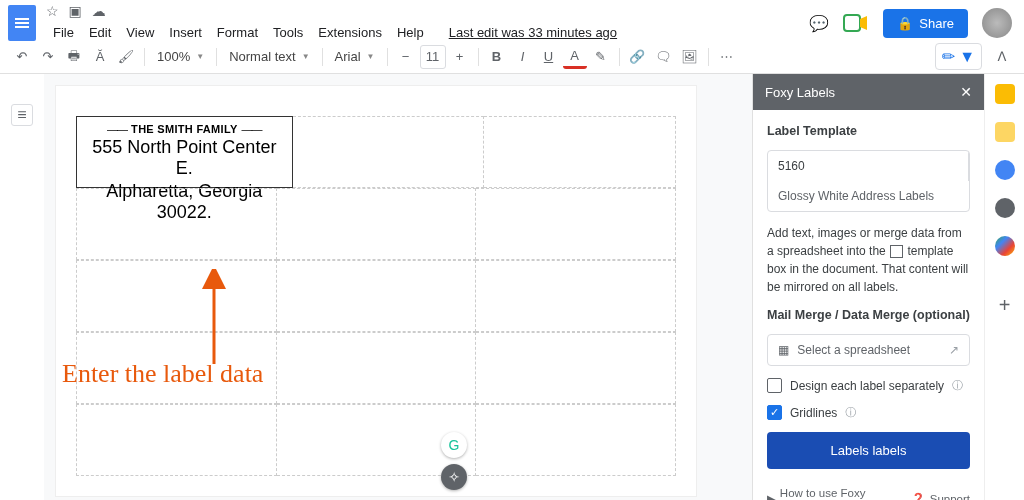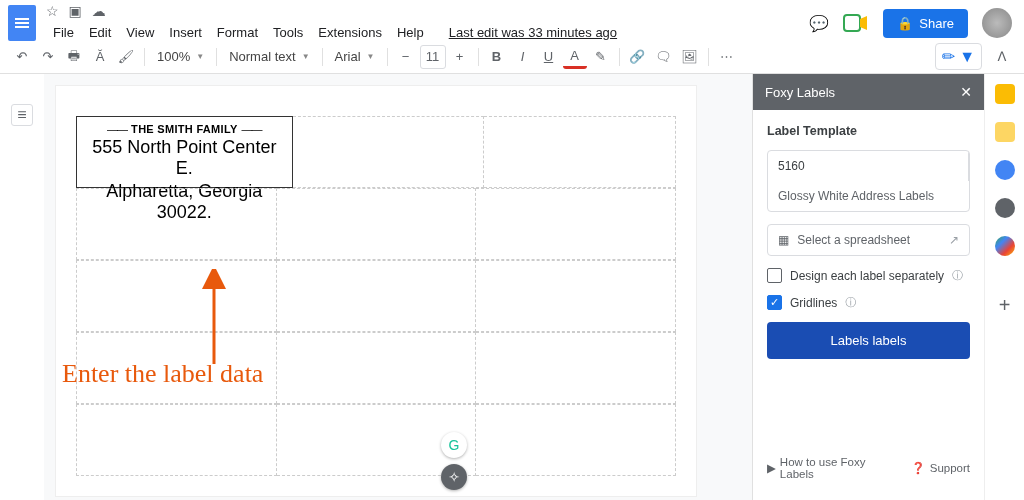--- a/index.html
+++ b/index.html
@@ -218,20 +218,24 @@
     <div class="sb-head">
       <span>Foxy Labels</span>
       <span class="close">✕</span>
     </div>
     <div class="sb-body">
       <div class="sb-sec-title">Label Template</div>
       <div class="tmpl-row">
         <div class="tmpl-code">5160</div>
         <div class="tmpl-name">Glossy White Address Labels</div>
       </div>
+      <div class="sb-help">
+        <span>Add text, images or merge data from a spreadsheet into the </span><span class="inline-box"></span><span> template box in the document. That content will be mirrored on all labels.</span>
+      </div>
+      <div class="sb-sec-title">Mail Merge / Data Merge (optional)</div>
       <div class="merge-row">
         <span>▦</span>
         <span>Select a spreadsheet</span>
         <span class="open">↗</span>
       </div>
       <div class="chk-row">
         <span class="chk"></span>
         <span>Design each label separately</span>
         <span class="info">ⓘ</span>
       </div>

